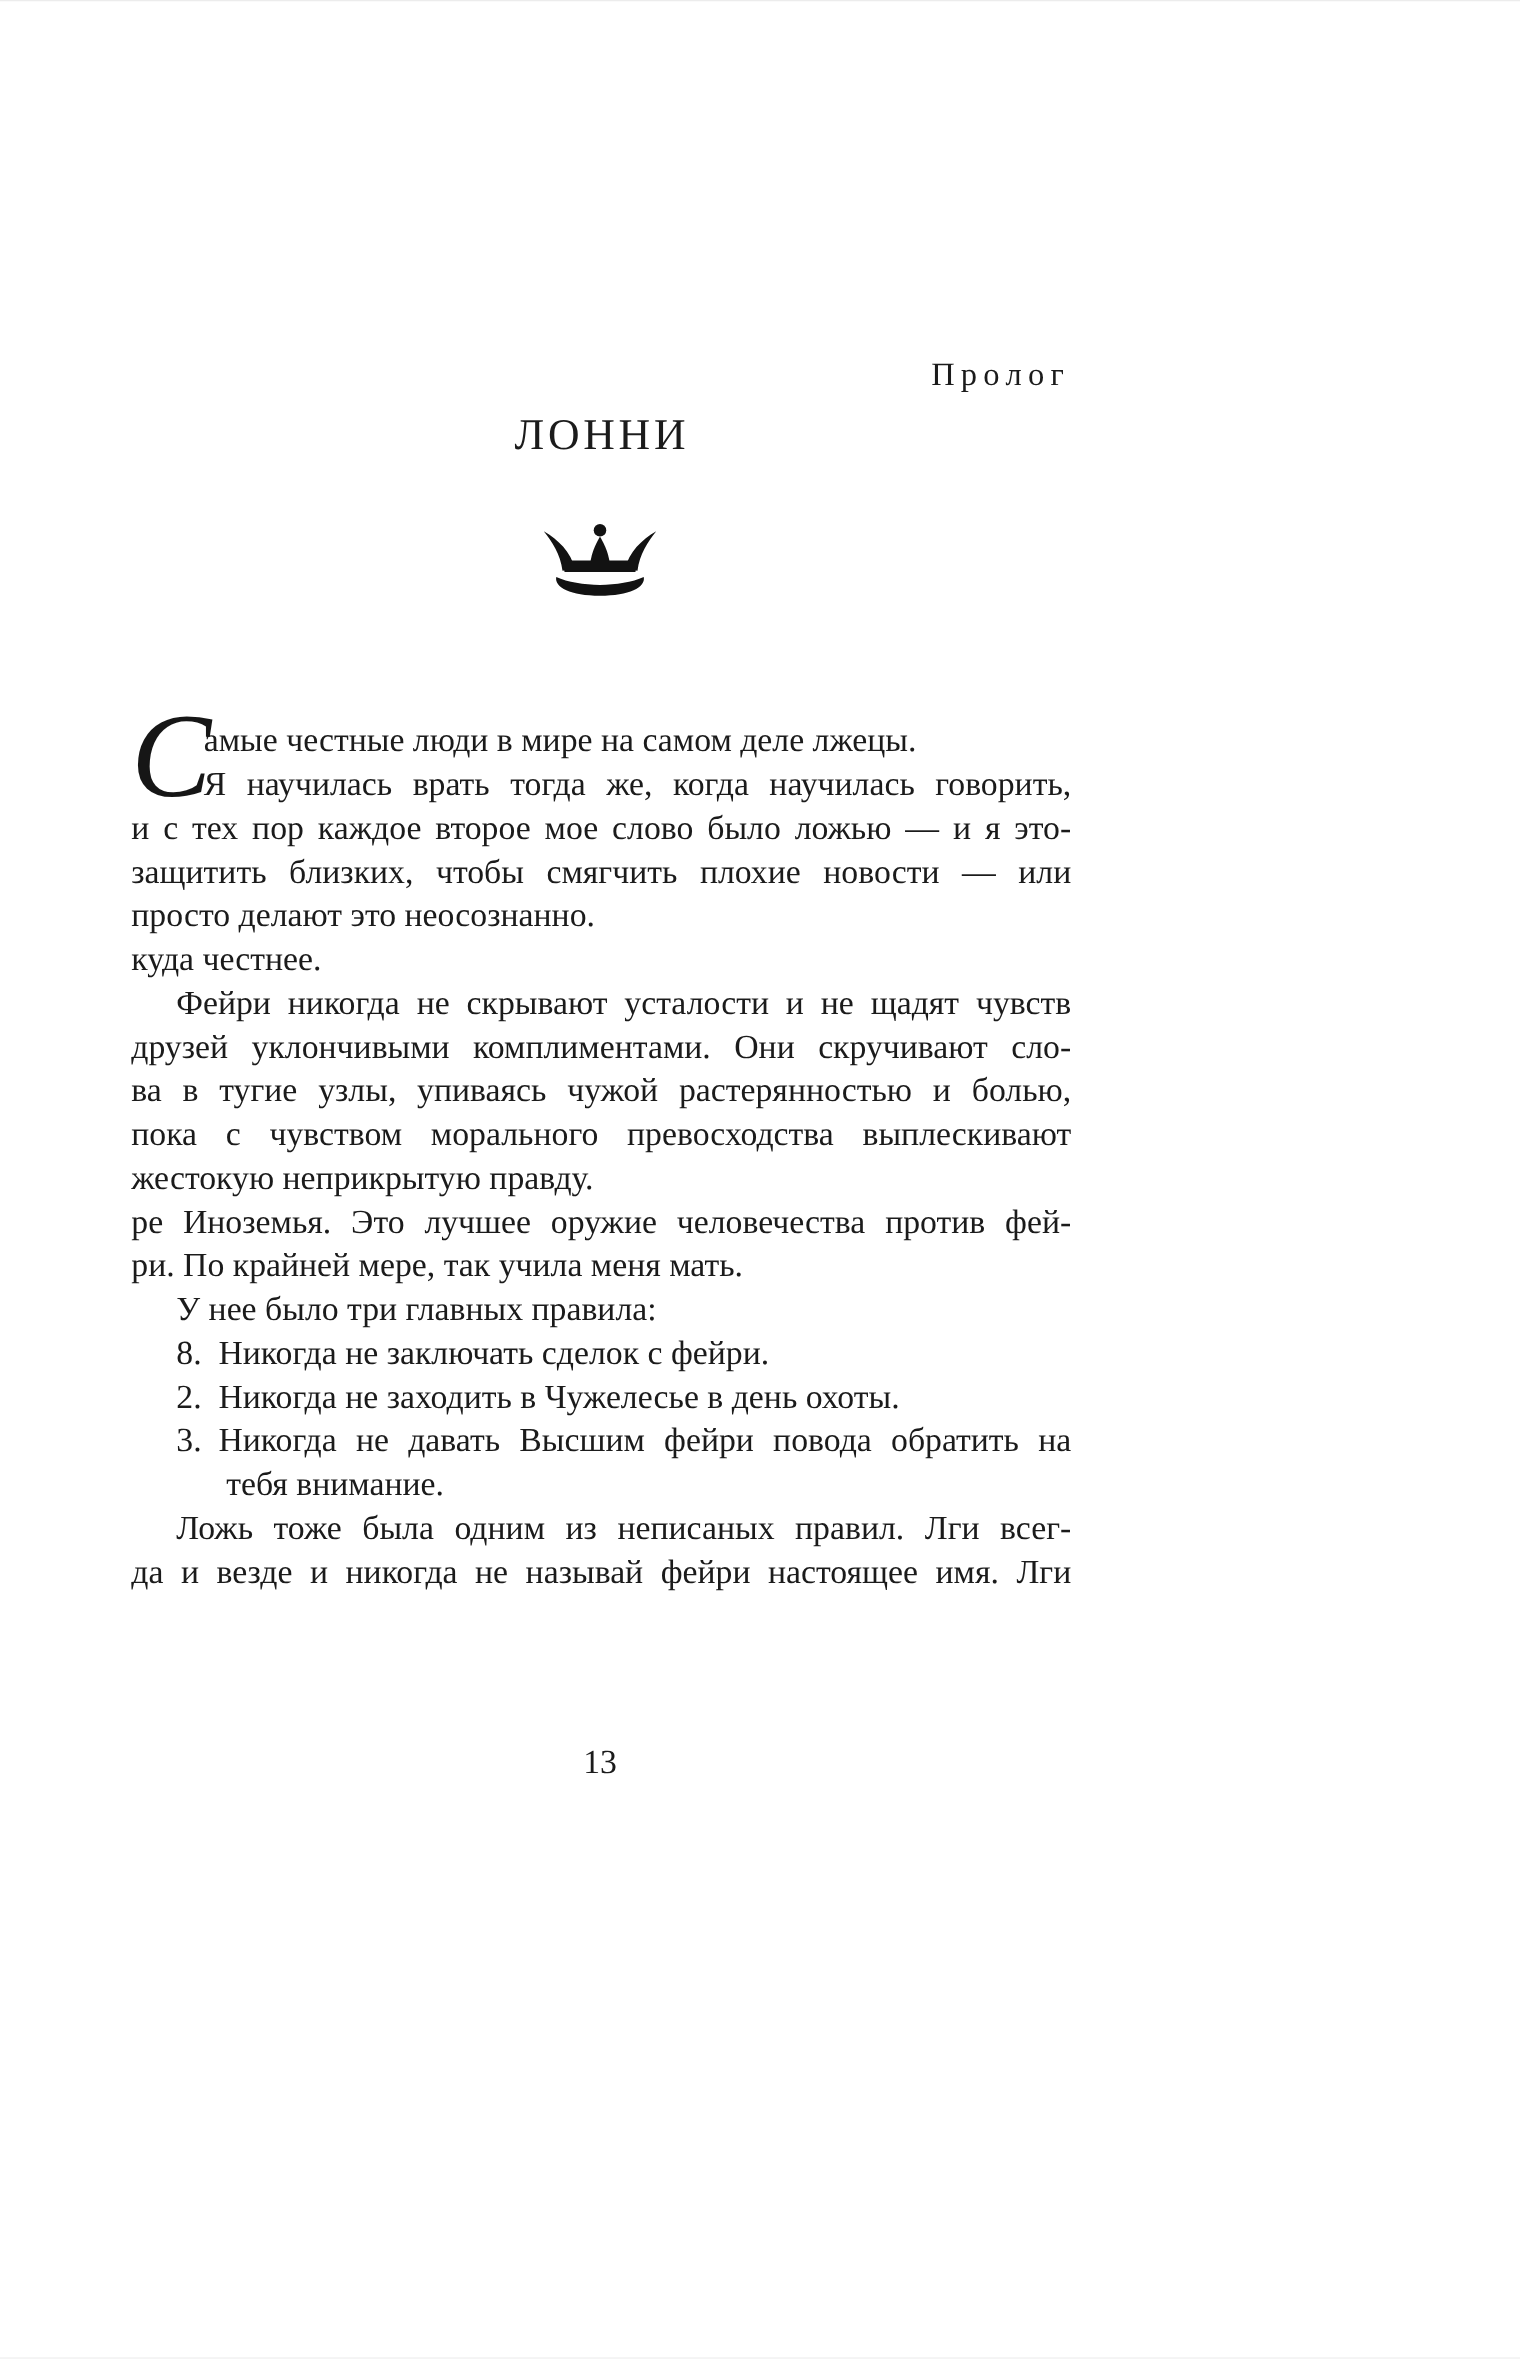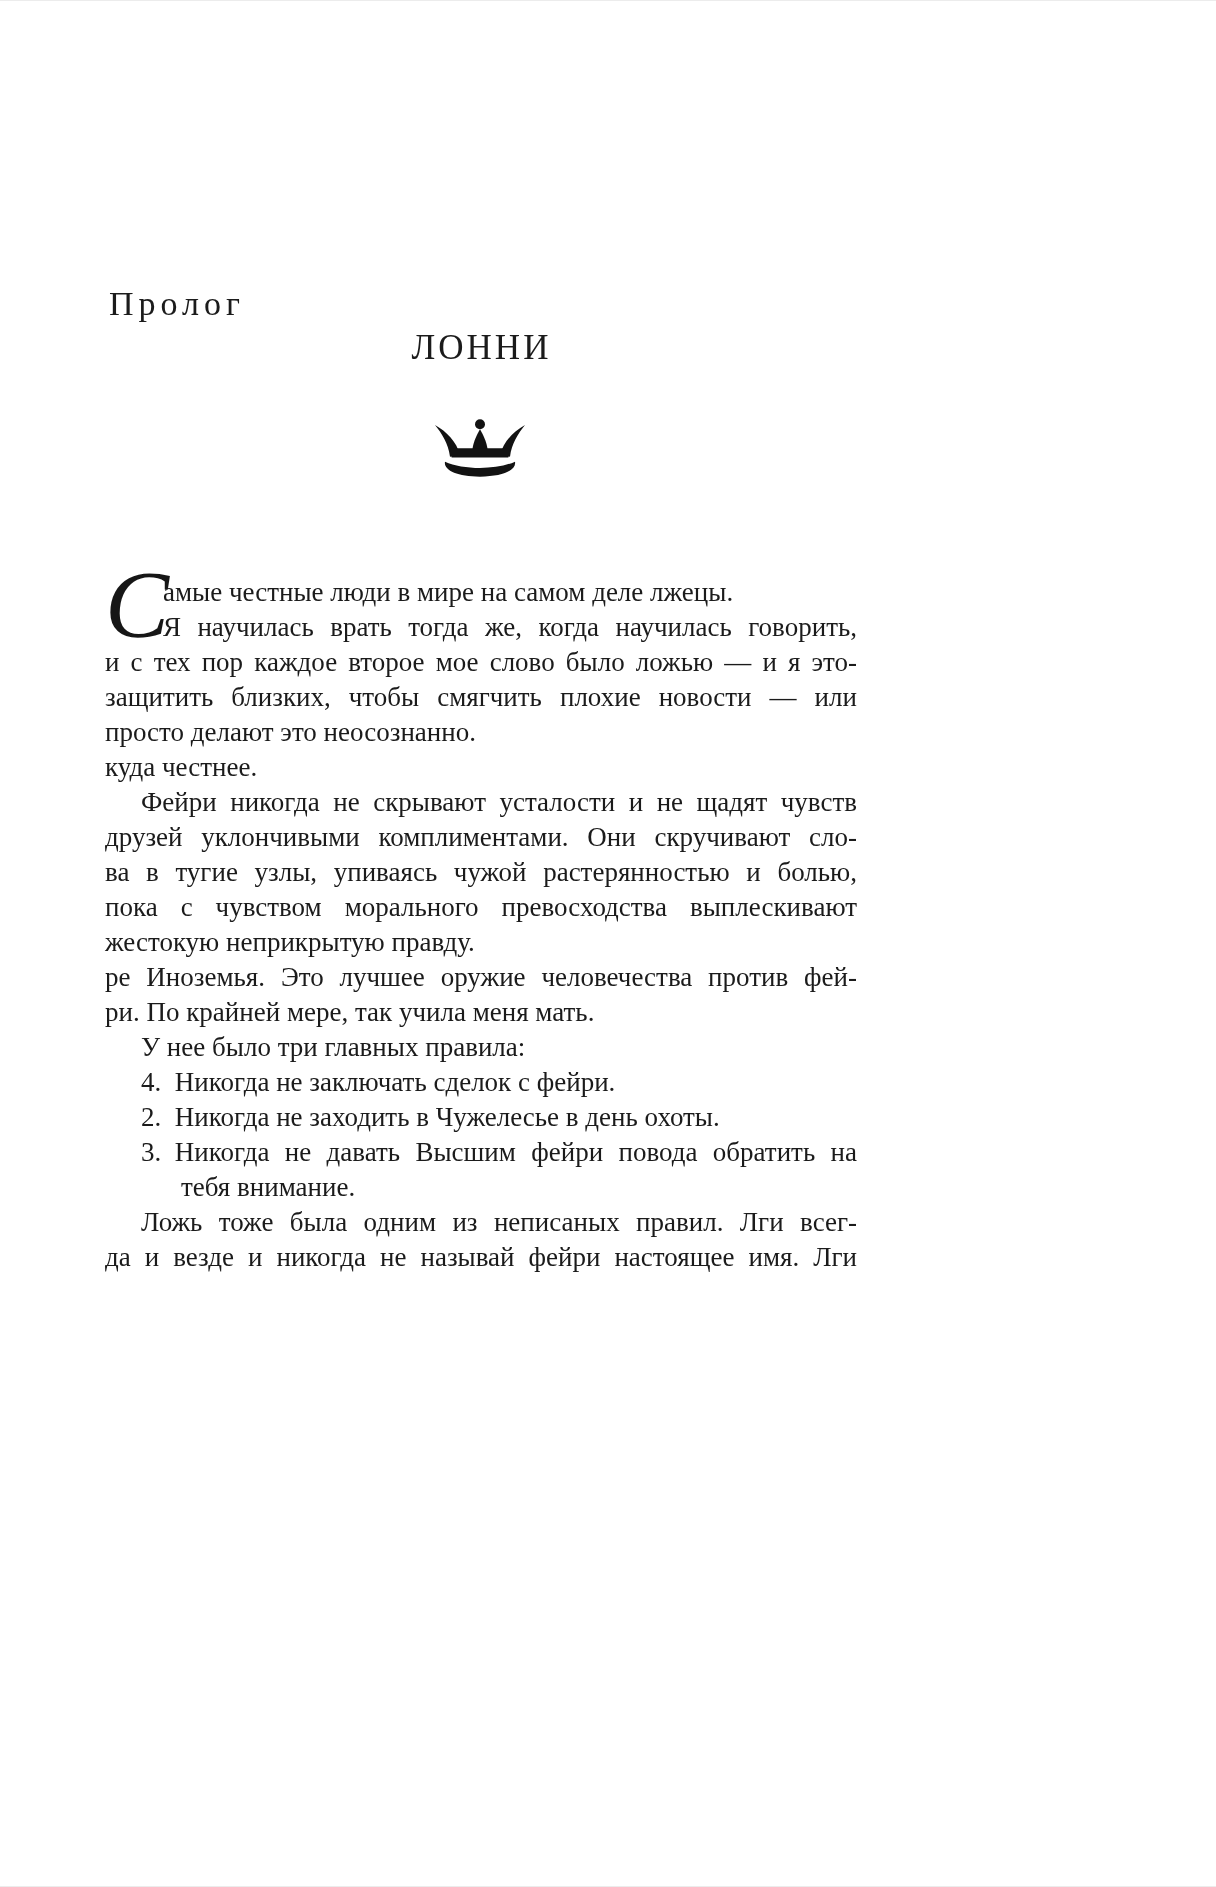--- a/index.html
+++ b/index.html
@@ -12,22 +12,22 @@
     color: #1b1b1b;
     font-family: "Liberation Serif", "DejaVu Serif", serif;
     overflow: hidden;
     border-top: 1px solid #ececec;
     border-bottom: 1px solid #ececec;
     margin: 0 auto;
   }
   .chapter-label {
     position: absolute;
     top: 284px; left: 104px; width: 752px;
-    text-align: left;
-    font-size: 34px;
+    text-align: right;
+    font-size: 26px;
     letter-spacing: 5px;
     text-indent: 5px;
   }
   .chapter-title {
     position: absolute;
     top: 327px; left: 104px; width: 752px;
     text-align: center;
     font-size: 35px;
     letter-spacing: 3px;
     text-indent: 3px;
@@ -103,23 +103,24 @@
         <div class="line">просто делают это неосознанно.</div>
         <div class="line">куда честнее.</div>
         <div class="line indent j">Фейри никогда не скрывают усталости и не щадят чувств</div>
         <div class="line j">друзей уклончивыми комплиментами. Они скручивают сло-</div>
         <div class="line j">ва в тугие узлы, упиваясь чужой растерянностью и болью,</div>
         <div class="line j">пока с чувством морального превосходства выплескивают</div>
         <div class="line">жестокую неприкрытую правду.</div>
         <div class="line j">ре Иноземья. Это лучшее оружие человечества против фей-</div>
         <div class="line">ри. По крайней мере, так учила меня мать.</div>
         <div class="line indent">У нее было три главных правила:</div>
-        <div class="line list">4. Никогда не заключать сделок с фейри.</div>
+        <div class="line list">8. Никогда не заключать сделок с фейри.</div>
         <div class="line list">2. Никогда не заходить в Чужелесье в день охоты.</div>
         <div class="line list j">3. Никогда не давать Высшим фейри повода обратить на</div>
         <div class="line listcont">тебя внимание.</div>
         <div class="line indent j">Ложь тоже была одним из неписаных правил. Лги всег-</div>
         <div class="line j">да и везде и никогда не называй фейри настоящее имя. Лги</div>
       </div>
   </div>
 
+  <div class="page-number">13</div>
 
 </div>
 
 </body></html>

